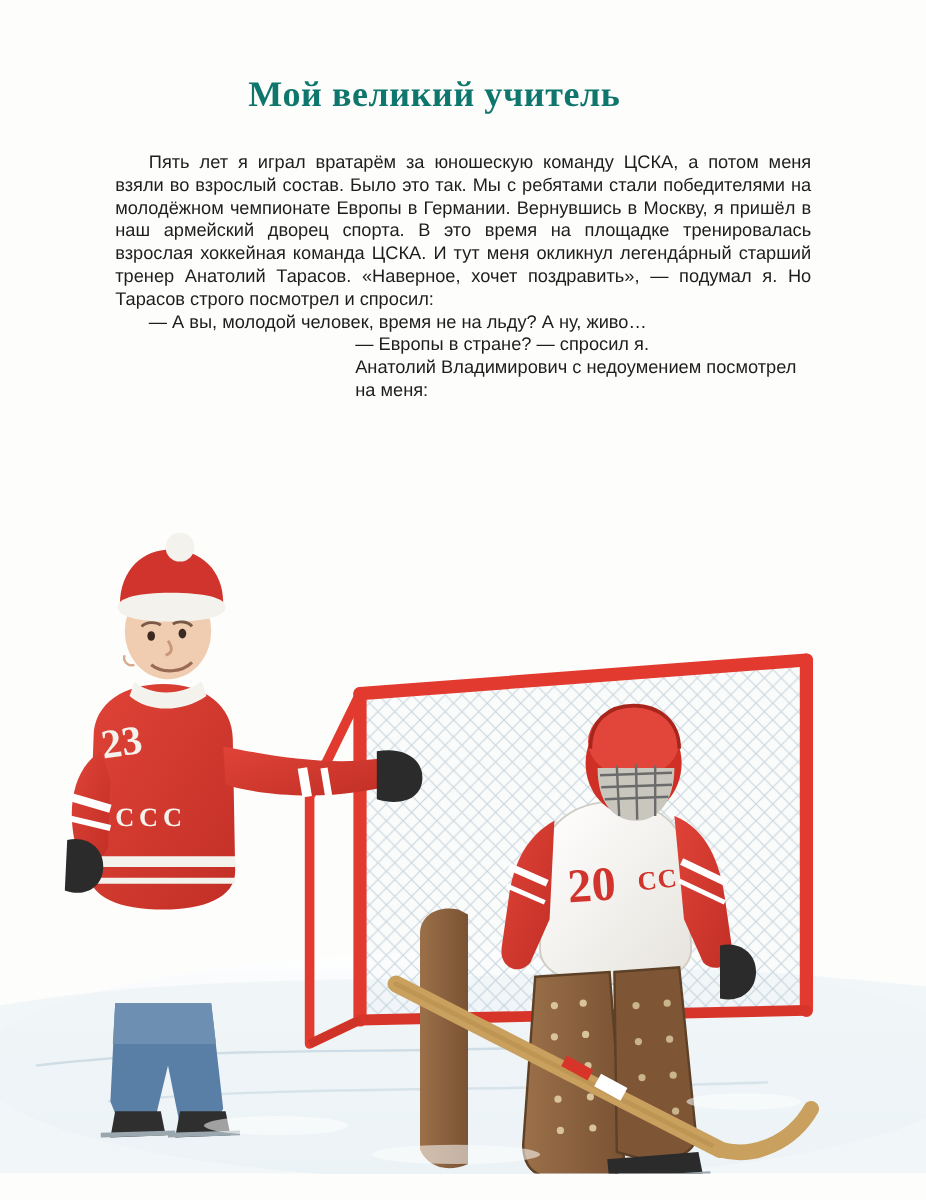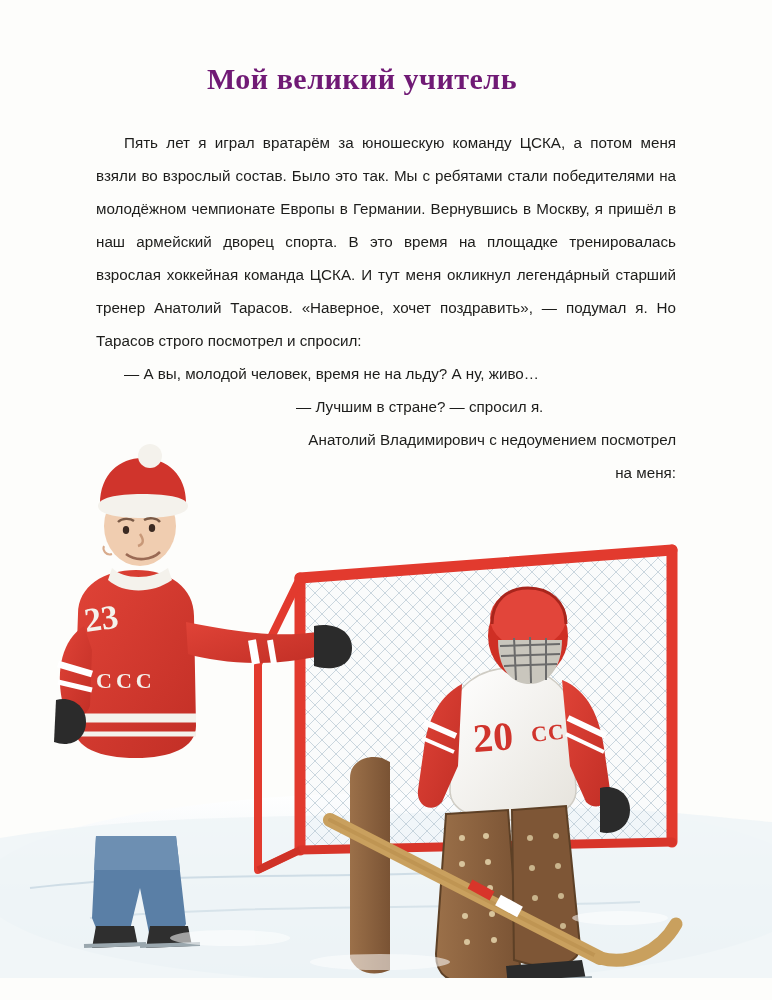--- a/index.html
+++ b/index.html
@@ -26,46 +26,46 @@
   .title {
     position: absolute;
     left: 0;
     top: 62px;
     width: 724px;
     text-align: center;
     font-family: "Liberation Serif", serif;
     font-size: 30px;
     font-weight: bold;
     letter-spacing: 0.5px;
-    color: #701a75;
+    color: #0f766e;
   }
   
   .bodytext {
     position: absolute;
     left: 96px;
     top: 126px;
     width: 580px;
     font-size: 15.2px;
-    line-height: 33px;
+    line-height: 19px;
     color: #1d1d1b;
     text-align: justify;
   }
   .bodytext p {
     margin: 0;
     text-indent: 28px;
   }
   .bodytext p.dialog { text-indent: 28px; }
   .bodytext p.rightish {
     text-indent: 0;
     text-align: left;
     padding-left: 200px;
   }
   .bodytext p.rightish2 {
     text-indent: 0;
-    text-align: right;
+    text-align: left;
     padding-left: 200px;
   }
   
   .illo {
     position: absolute;
     left: 0;
     top: 418px;
     width: 772px;
     height: 560px;
   }
@@ -73,21 +73,21 @@
 </head>
 <body>
 
 <div class="page">
 
   <div class="title">Мой великий учитель</div>
 
   <div class="bodytext">
     <p>Пять лет я играл вратарём за юношескую команду ЦСКА, а потом меня взяли во взрослый состав. Было это так. Мы с ребятами стали победителями на молодёжном чемпионате Европы в Германии. Вернувшись в Москву, я пришёл в наш армейский дворец спорта. В это время на площадке тренировалась взрослая хоккейная команда ЦСКА. И тут меня окликнул легенда́рный старший тренер Анатолий Тарасов. «Наверное, хочет поздравить», — подумал я. Но Тарасов строго посмотрел и спросил:</p>
     <p class="dialog">— А вы, молодой человек, время не на льду? А ну, живо…</p>
-    <p class="rightish">— Лучшим в стране? — спросил я.</p>
+    <p class="rightish">— Европы в стране? — спросил я.</p>
     <p class="rightish2">Анатолий Владимирович с недоумением посмотрел на меня:</p>
   </div>
 
   <div class="illo">
     <svg width="772" height="560" viewBox="0 0 772 560" xmlns="http://www.w3.org/2000/svg">
       <defs>
         <linearGradient id="iceGrad" x1="0" y1="0" x2="0" y2="1">
           <stop offset="0%" stop-color="#ffffff"></stop>
           <stop offset="55%" stop-color="#eaf1f5"></stop>
           <stop offset="100%" stop-color="#dde8ef"></stop>

